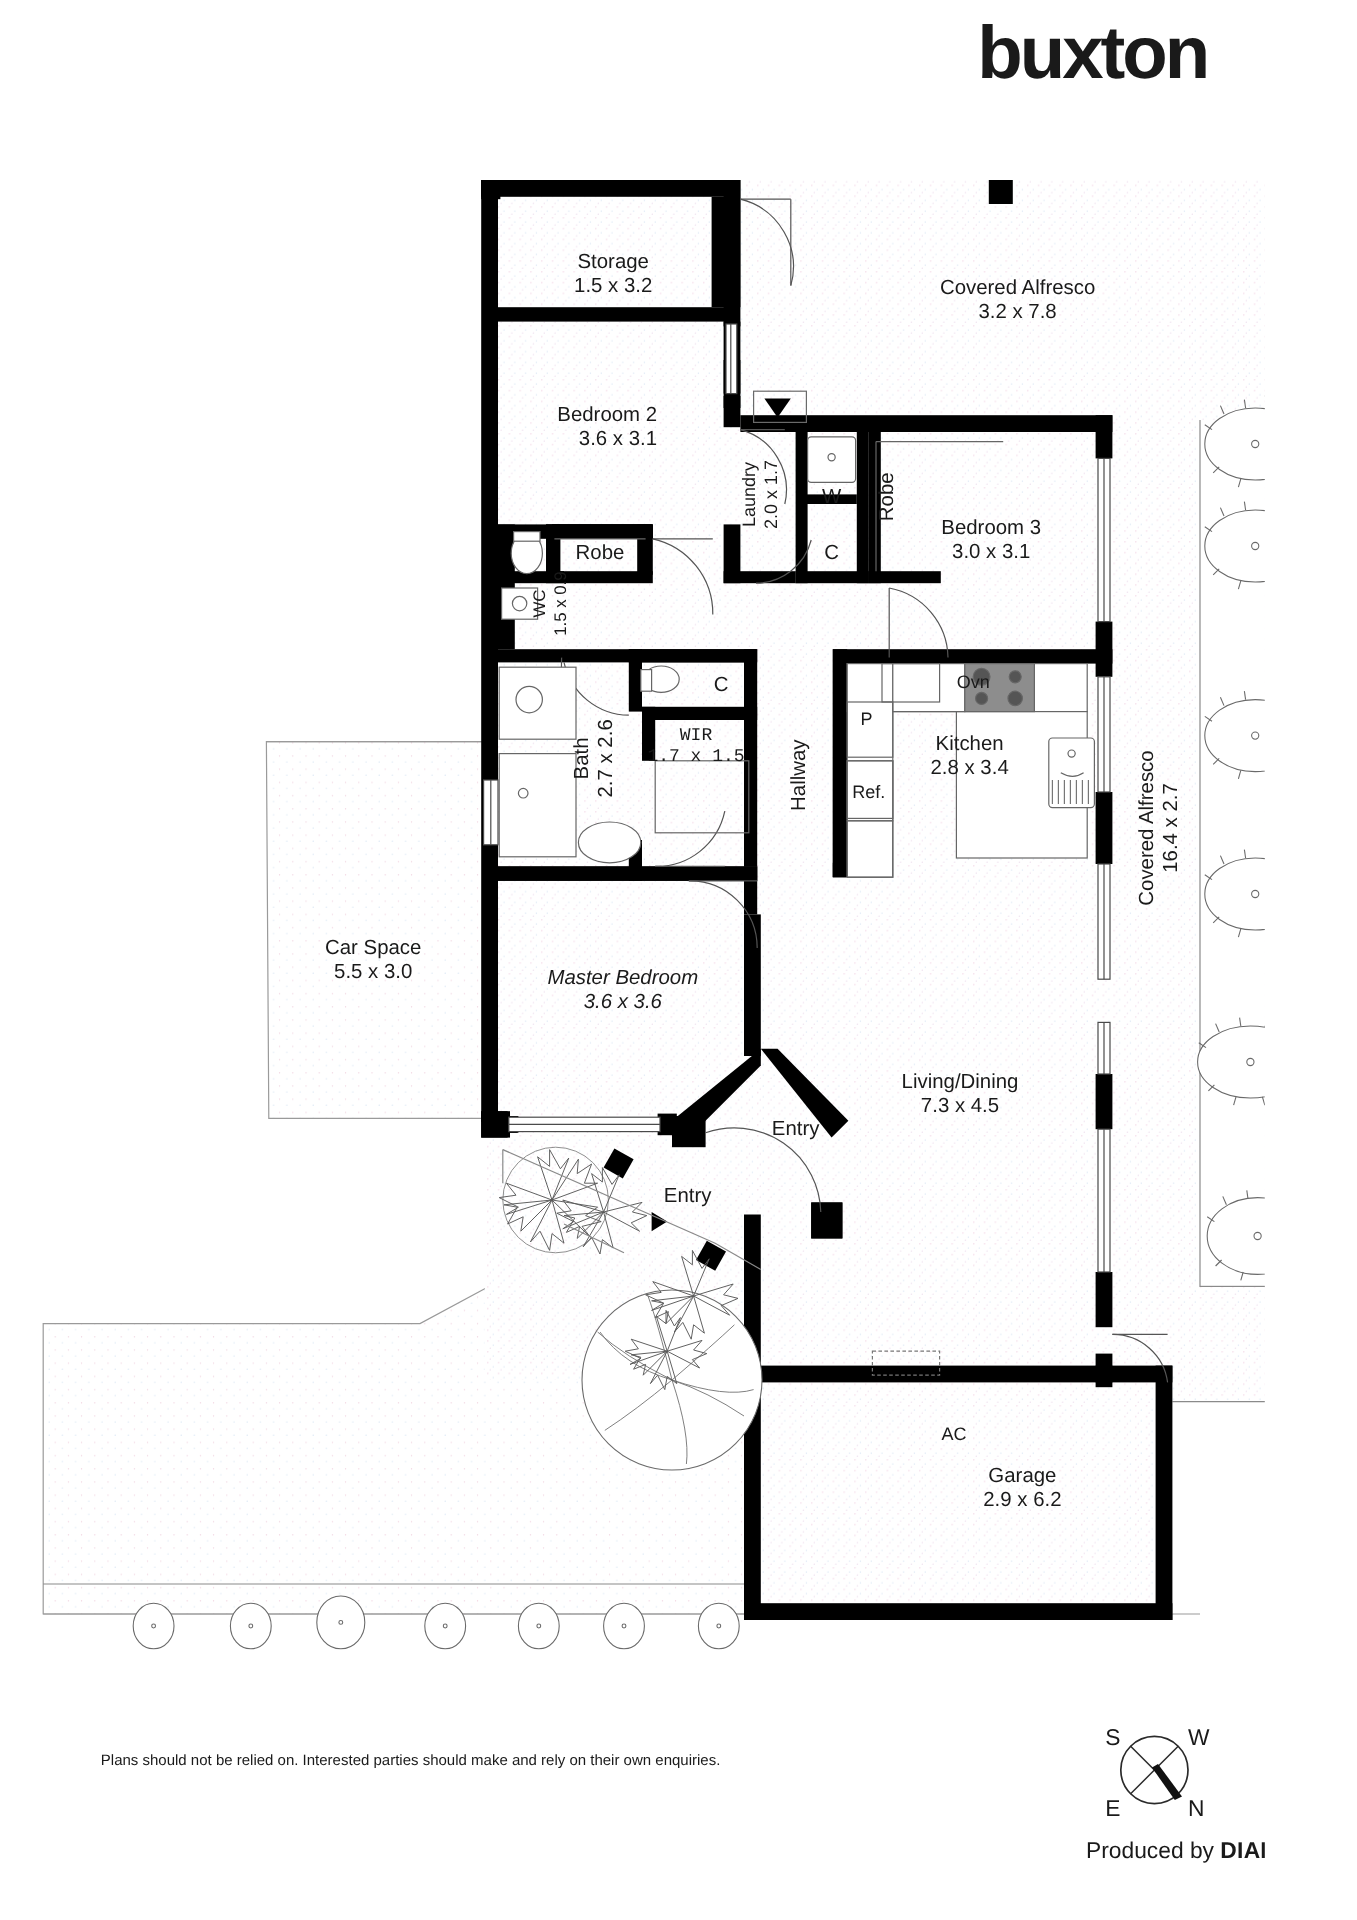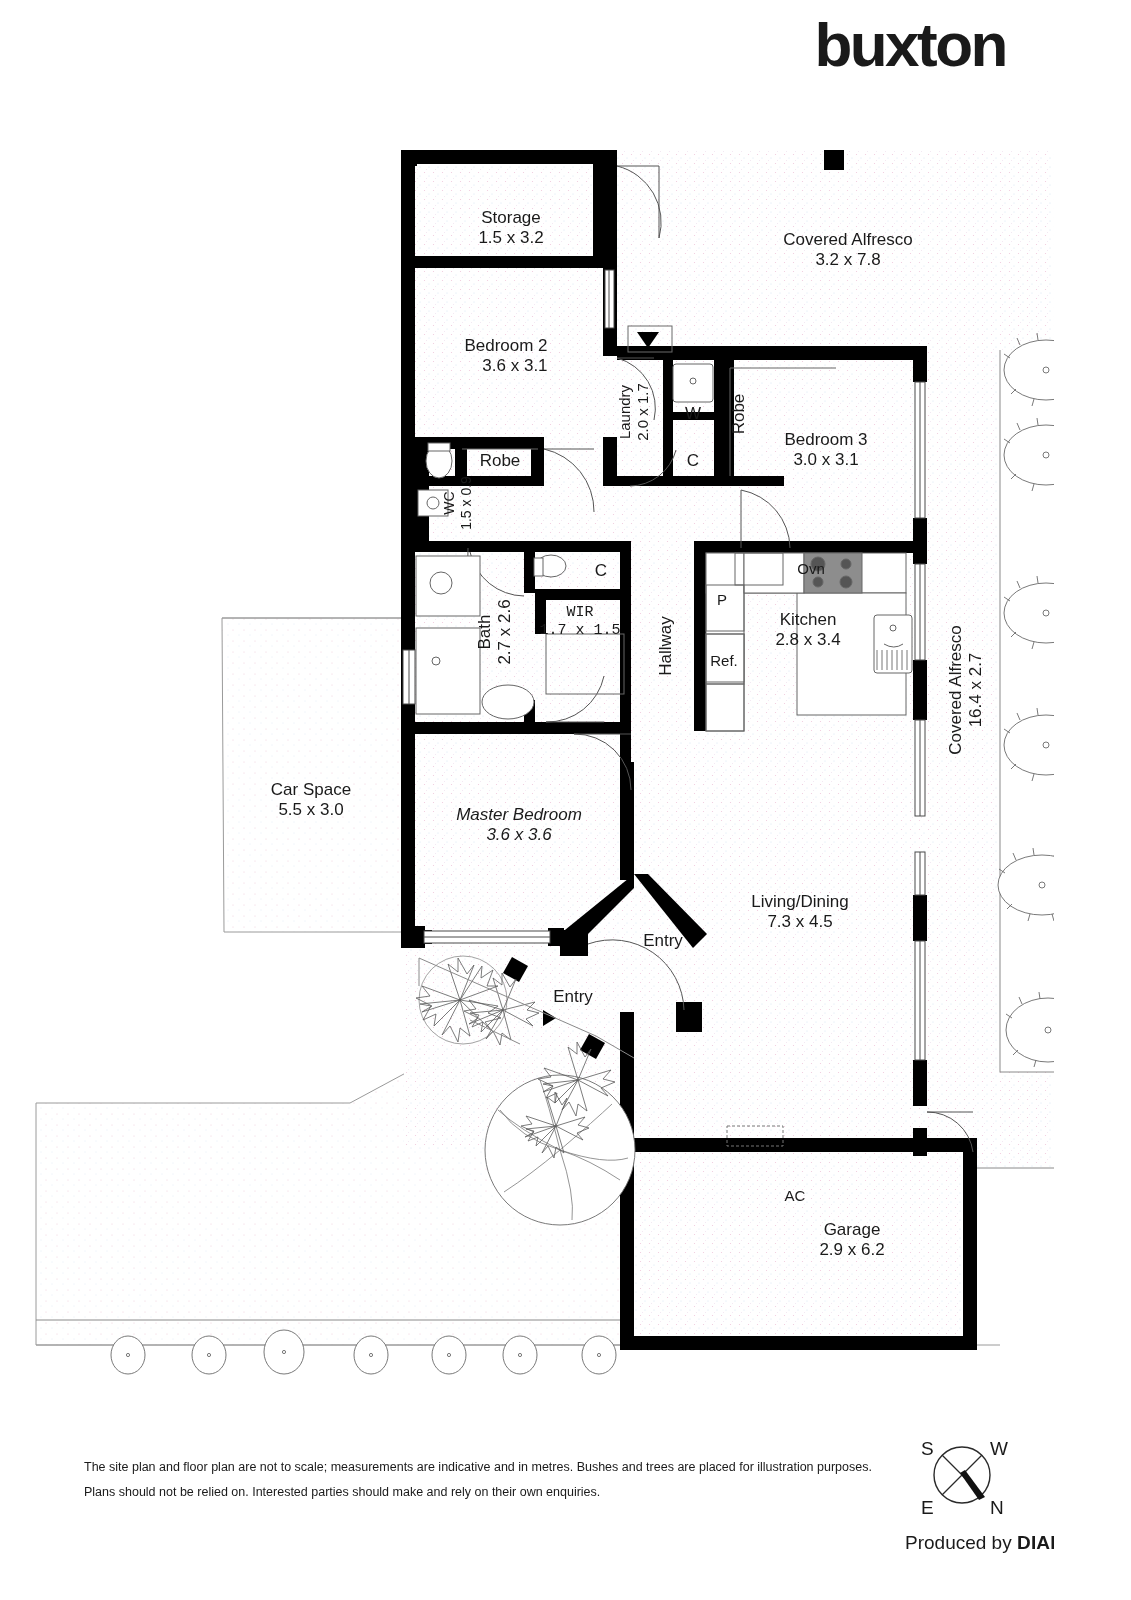--- a/index.html
+++ b/index.html
@@ -642,21 +642,20 @@
   <div class="lbl rm ctr" style="left:693px; top:461px;">C</div>
   <div class="lbl rm ctr" style="left:601px; top:571px;">C</div>
   <div class="lbl sm ctr" style="left:722px; top:600px;">P</div>
   <div class="lbl sm ctr" style="left:724px; top:661px;">Ref.</div>
   <div class="lbl sm ctr" style="left:788px; top:569px;padding-left:46px;">Ovn</div>
   <div class="lbl rm ctr" style="left:663px; top:941px;">Entry</div>
   <div class="lbl rm ctr" style="left:573px; top:997px;">Entry</div>
   <div class="lbl sm ctr" style="left:755px; top:1196px;margin-left:40px;">AC</div>
 
   <div id="footer-note">
-    <div>The site plan and floor plan are not to scale; measurements are indicative and in metres. Bushes and trees are placed for illustration purposes.</div>
     <div>Plans should not be relied on. Interested parties should make and rely on their own enquiries.</div>
   </div>
 
   <div id="compass-wrap">
     <svg width="115" height="110" viewBox="0 0 115 110" xmlns="http://www.w3.org/2000/svg">
       <circle cx="57" cy="50" r="28" fill="none" stroke="#2a2a2a" stroke-width="1.4"></circle>
       <line x1="37" y1="30" x2="77" y2="70" stroke="#2a2a2a" stroke-width="1.2"></line>
       <line x1="77" y1="30" x2="37" y2="70" stroke="#2a2a2a" stroke-width="1.2"></line>
       <polygon points="55,48 60,45 80,72 74,75" fill="#111111"></polygon>
     </svg>

